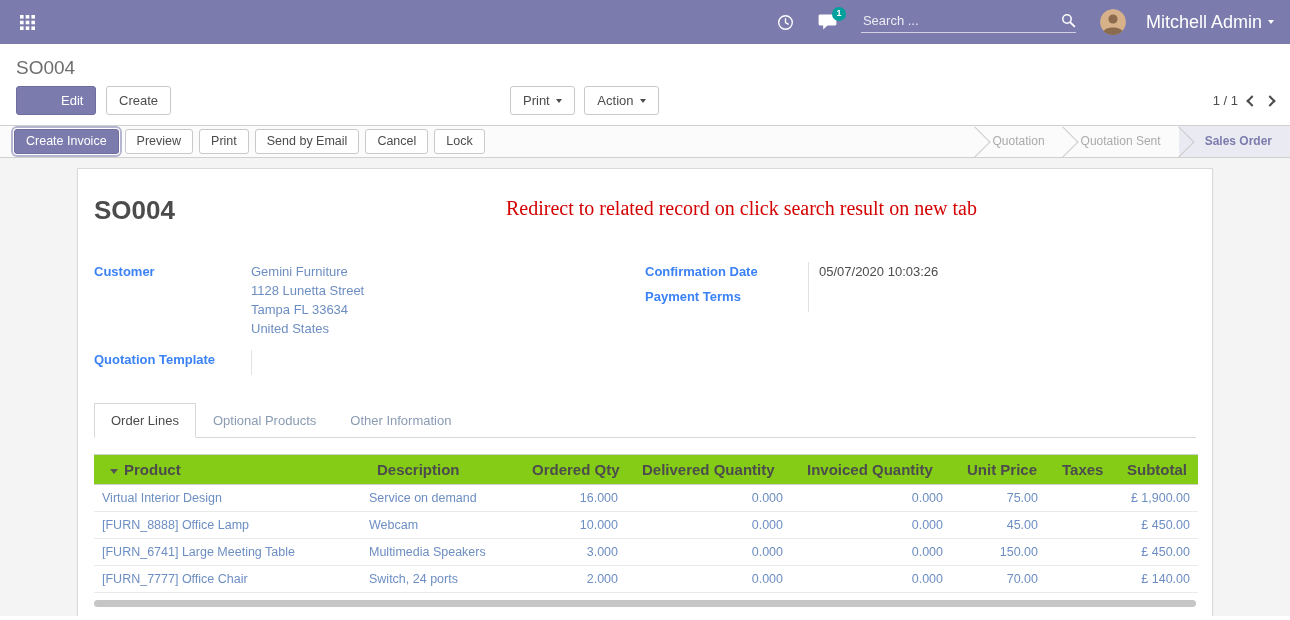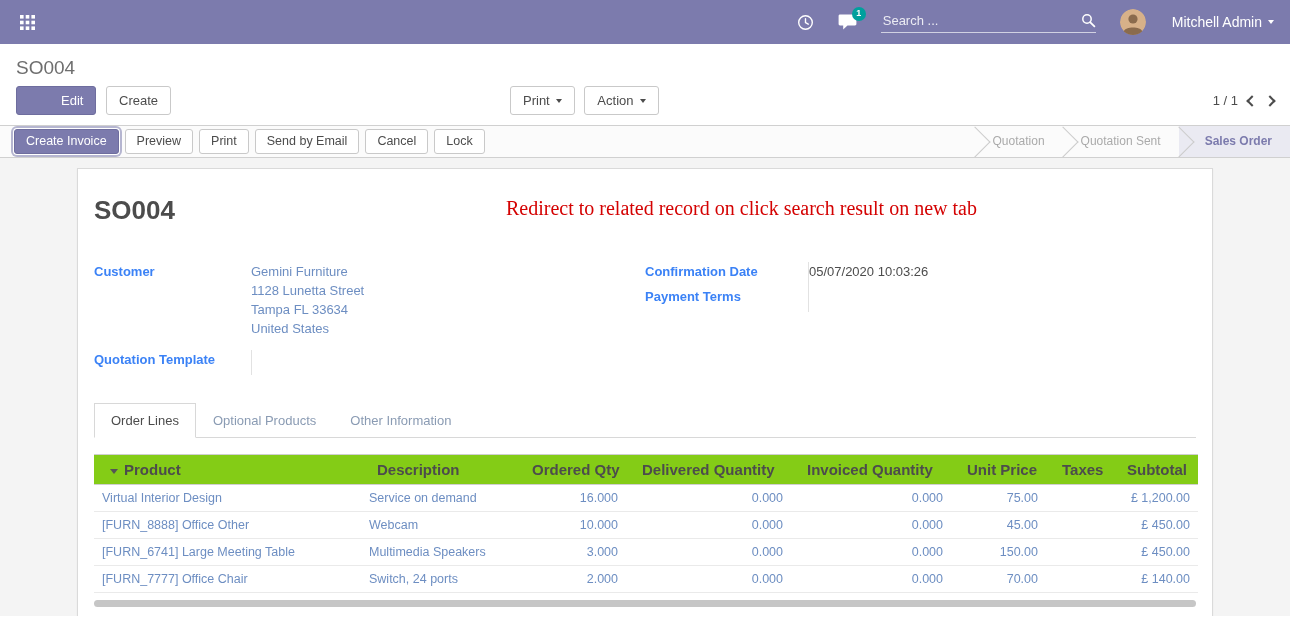--- a/index.html
+++ b/index.html
@@ -25,21 +25,21 @@
   }
   .search-box { display:flex; align-items:center; width:215px;
     border-bottom:1px solid rgba(255,255,255,.65); padding-bottom:3px; }
   .search-box input {
     flex:1; background:transparent; border:none; outline:none; color:#fff;
     font-size:13px; font-family:"Liberation Sans", sans-serif;
   }
   .search-box input::placeholder { color:rgba(255,255,255,.85); }
   .user-menu { display:flex; align-items:center; cursor:pointer; }
   .avatar { width:26px; height:26px; border-radius:50%; overflow:hidden; display:inline-block; }
-  .user-name { margin-left:26px; font-size:14px;text-align:center; }
+  .user-name { margin-left:20px; font-size:18px;text-align:center; }
   .caret { display:inline-block; width:0; height:0;
     border-left:3.5px solid transparent; border-right:3.5px solid transparent;
     border-top:4px solid currentColor; margin-left:6px; vertical-align:2px; }
   
   .breadcrumb-row { padding:13px 16px 2px; background:#fff; }
   .breadcrumb-title { font-size:19px; color:#6e6e6e; }
   
   .control-panel { position:relative; display:flex; align-items:center;
     padding:5px 16px 10px; background:#fff; }
   .btn {
@@ -83,21 +83,21 @@
   .annotation {
     position:absolute; left:428px; top:28px; color:#d40202; font-size:20px;
     font-family:"Liberation Serif", serif; white-space:nowrap;
   }
   .groups { display:flex; margin-top:36px; }
   .group { width:50%; display:grid; align-content:start; }
   .group-left { grid-template-columns:157px 1fr; row-gap:12px; }
   .group-right { grid-template-columns:163px 1fr; row-gap:0; }
   .field-label { font-weight:bold; color:#3b82f6; font-size:13px; line-height:19px; padding-bottom:6px; }
   .field-value { font-size:13px; line-height:19px; min-height:24px; }
-  .field-value.bordered { border-left:1px solid #e2e2e2; }
+  .field-value.bordered { border-left:1px solid #e2e2e2; padding-left:10px; }
   .link, .links div { color:#6d8ec2; cursor:pointer; }
   .value-dark { color:#4c4c4c; }
   
   .tabs { display:flex; margin-top:28px; border-bottom:1px solid #d8d8d8; }
   .tab { padding:9px 16px; font-size:13px; color:#8a9bb3; cursor:pointer;
     border:1px solid transparent; margin-bottom:-1px; }
   .tab.active { color:#4c4c4c; background:#fff; border-color:#d8d8d8;
     border-bottom-color:#fff; }
   
   table.lines { width:100%; border-collapse:collapse; table-layout:fixed; margin-top:16px; }
@@ -264,24 +264,24 @@
       </thead>
       <tbody>
         <tr>
           <td><span class="link">Virtual Interior Design</span></td>
           <td><span class="link">Service on demand</span></td>
           <td class="num">16.000</td>
           <td class="num">0.000</td>
           <td class="num">0.000</td>
           <td class="num">75.00</td>
           <td></td>
-          <td class="num">£ 1,200.00</td>
-        </tr>
-        <tr>
-          <td><span class="link">[FURN_8888] Office Other</span></td>
+          <td class="num">£ 1,900.00</td>
+        </tr>
+        <tr>
+          <td><span class="link">[FURN_8888] Office Lamp</span></td>
           <td><span class="link">Webcam</span></td>
           <td class="num">10.000</td>
           <td class="num">0.000</td>
           <td class="num">0.000</td>
           <td class="num">45.00</td>
           <td></td>
           <td class="num">£ 450.00</td>
         </tr>
         <tr>
           <td><span class="link">[FURN_6741] Large Meeting Table</span></td>

